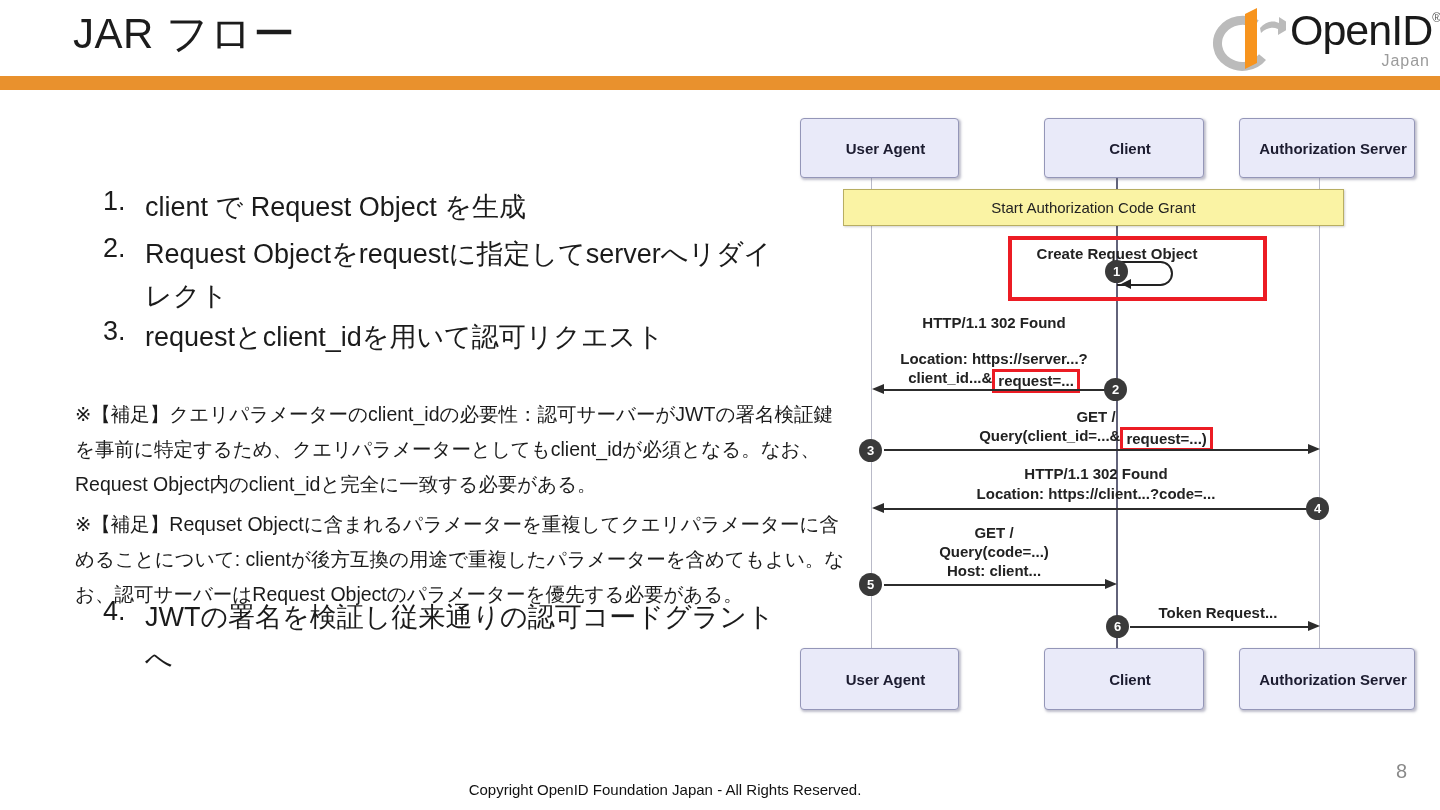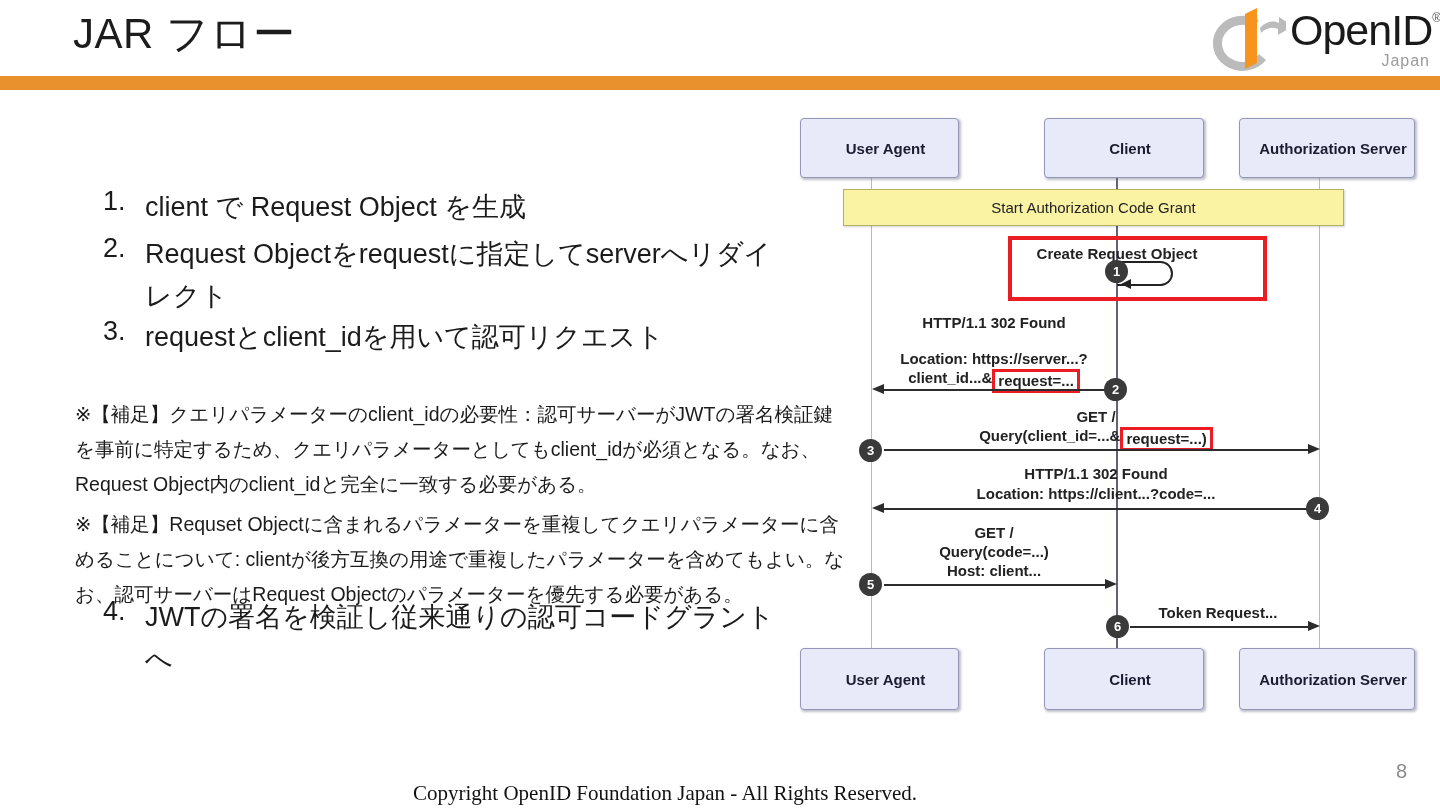--- a/index.html
+++ b/index.html
@@ -54,21 +54,21 @@
          display:flex;align-items:center;justify-content:center;z-index:6;}
   .loop{position:absolute;left:1117px;top:261px;width:56px;height:25px;
         border:2px solid #222;border-left:none;border-radius:0 14px 14px 0;z-index:4;box-sizing:border-box;}
   .hl-rect{position:absolute;border:4px solid var(--highlight-red,#EC1C24);
            z-index:5;box-sizing:border-box;}
   .redbox{display:inline-block;border:3px solid var(--highlight-red,#EC1C24);
           padding:0 3px;line-height:1.2;vertical-align:-3px;margin:-3px 0;}
 
   
   .copyright{position:absolute;left:0;top:781px;width:1330px;text-align:center;
-             font-size:21px;font-weight:500;color:#111;font-family:Liberation Serif, serif;}
+             font-size:15px;font-weight:500;color:#111;}
   .page-num{position:absolute;left:1396px;top:760px;font-size:20px;
             color:var(--page-number-gray,#8A8A8A);}
 </style>
 </head>
 <body>
 
 <div class="canvas">
 
   <h1 class="slide-title">JAR フロー</h1>
 

